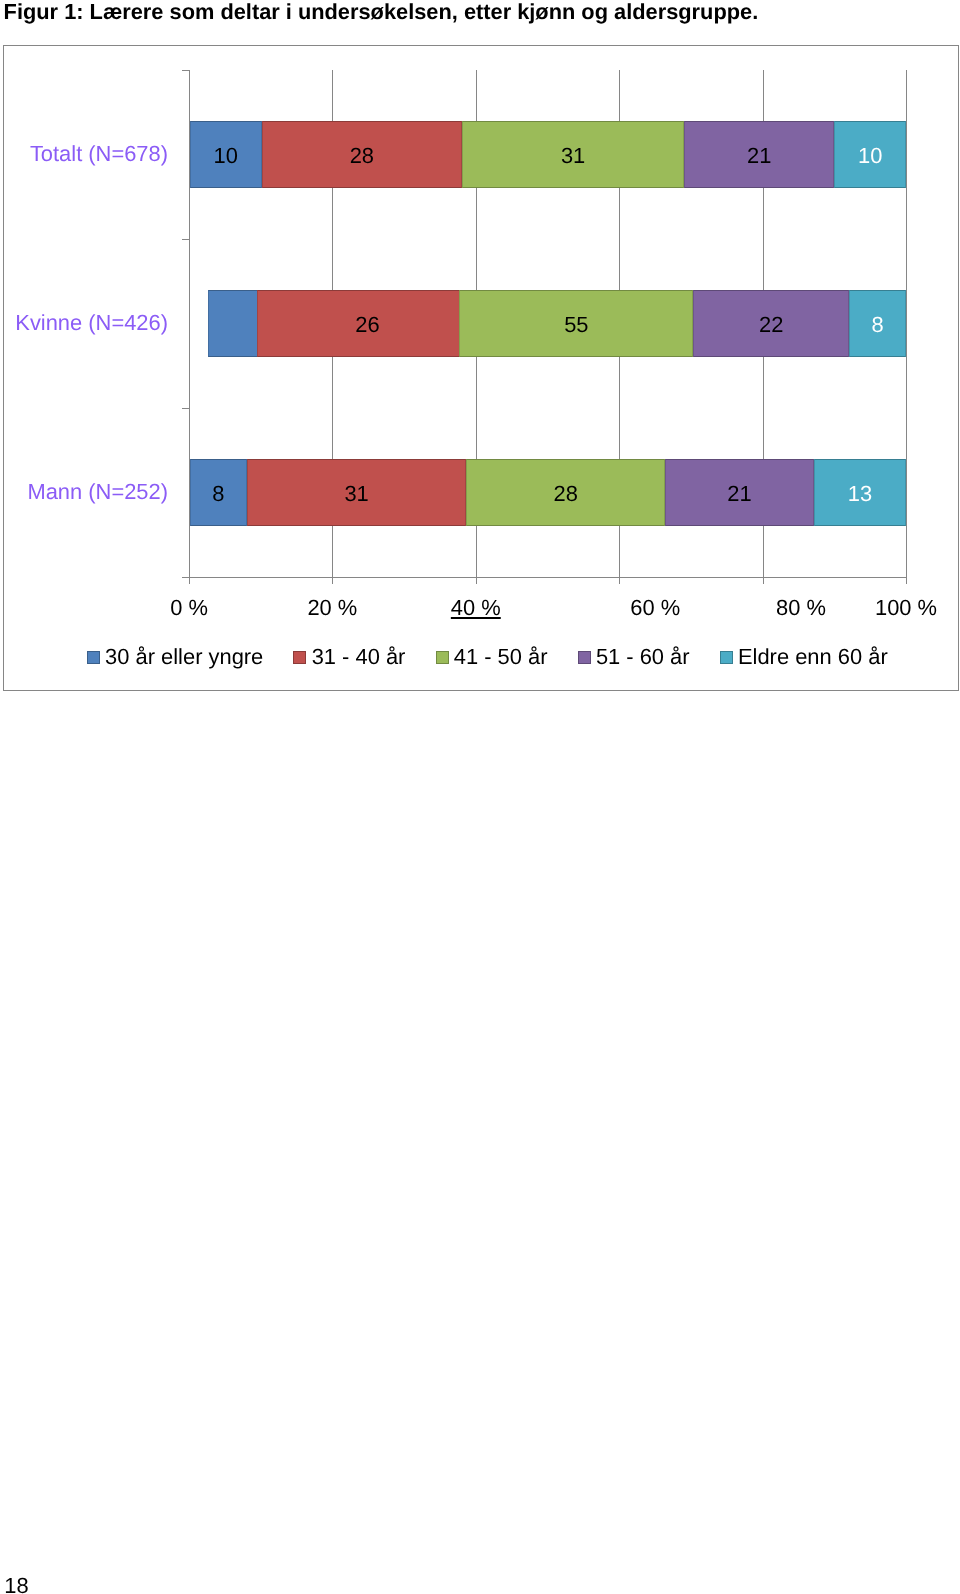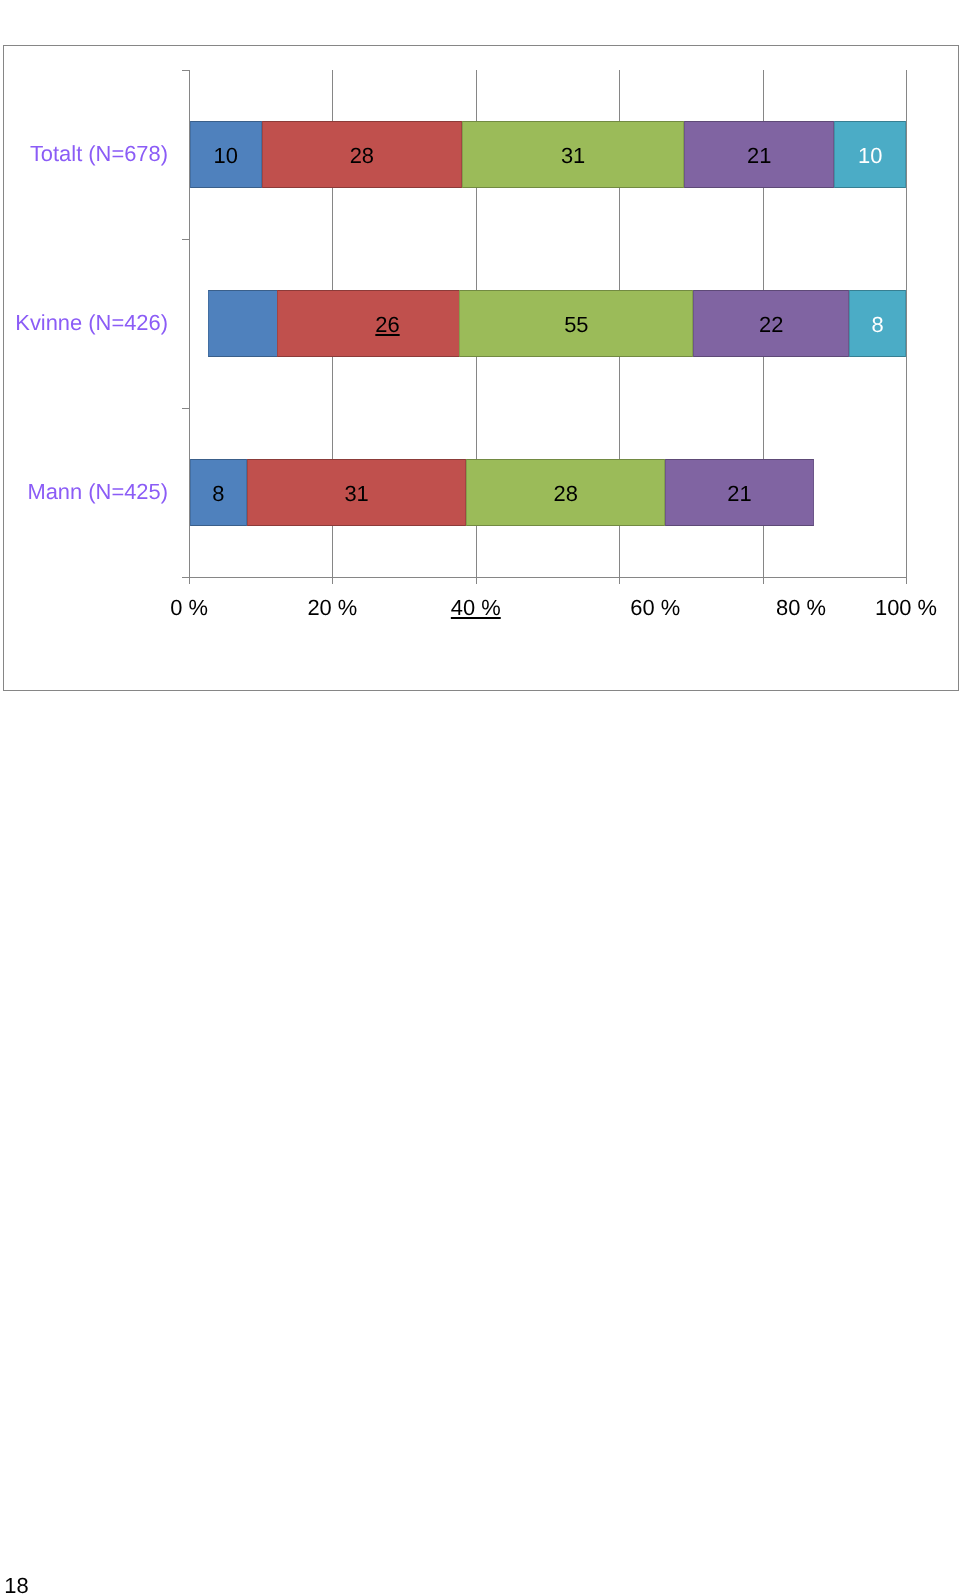--- a/index.html
+++ b/index.html
@@ -43,21 +43,44 @@
   .lg-text{position:absolute;left:18.2px;top:-3.5px;font-size:21.9px;color:#000;line-height:1;
       display:inline-block;}
 
   
   #page-number{position:absolute;left:4.3px;top:1575px;font-size:21.9px;color:#000;line-height:1;}
 </style>
 </head>
 <body>
 
 <div class="page">
+  <div id="fig-caption">Figur 1: Lærere som deltar i undersøkelsen, etter kjønn og aldersgruppe.</div>
   <div id="chart-frame">
+    <div id="legend">
+        <div class="lg-item" style="left: 82.9078px;">
+          <div class="lg-swatch" style="background: rgb(79, 129, 189); border: 1px solid rgb(58, 95, 138);"></div>
+          <div class="lg-text">30 år eller yngre</div>
+        </div>
+        <div class="lg-item" style="left: 289.495px;">
+          <div class="lg-swatch" style="background: rgb(192, 80, 77); border: 1px solid rgb(140, 59, 57);"></div>
+          <div class="lg-text">31 - 40 år</div>
+        </div>
+        <div class="lg-item" style="left: 431.598px;">
+          <div class="lg-swatch" style="background: rgb(155, 187, 89); border: 1px solid rgb(114, 138, 66);"></div>
+          <div class="lg-text">41 - 50 år</div>
+        </div>
+        <div class="lg-item" style="left: 573.702px;">
+          <div class="lg-swatch" style="background: rgb(128, 100, 162); border: 1px solid rgb(94, 74, 119);"></div>
+          <div class="lg-text">51 - 60 år</div>
+        </div>
+        <div class="lg-item" style="left: 715.805px;">
+          <div class="lg-swatch" style="background: rgb(75, 172, 198); border: 1px solid rgb(55, 127, 146);"></div>
+          <div class="lg-text">Eldre enn 60 år</div>
+        </div>
+      </div>
   <div class="gridline" style="left: 328.4px; top: 24px; height: 514px;"></div>
       <div class="gridline" style="left: 471.8px; top: 24px; height: 514px;"></div>
       <div class="gridline" style="left: 615.2px; top: 24px; height: 514px;"></div>
       <div class="gridline" style="left: 758.6px; top: 24px; height: 514px;"></div>
       <div class="gridline" style="left: 902px; top: 24px; height: 514px;"></div>
       <div class="axis" id="axis-y" style="position: absolute; left: 185px; top: 24px; width: 1px; height: 514px; background: rgb(134, 134, 134);"></div>
       <div class="axis" id="axis-x" style="position: absolute; left: 185px; top: 531px; width: 718px; height: 1px; background: rgb(134, 134, 134);"></div>
       <div class="ytick" style="top: 24px;"></div>
       <div class="ytick" style="top: 193px;"></div>
       <div class="ytick" style="top: 362px;"></div>
@@ -77,21 +100,21 @@
         </div>
         <div class="seg" style="left: 644.4px; width: 71.6px; background: rgb(75, 172, 198); border-width: 1px; border-style: solid; border-color: rgb(55, 127, 146) rgb(64, 147, 169); color: rgb(255, 255, 255);">
           <span>10</span>
         </div>
       </div>
       <div class="cat-label" style="top: 97px;">Totalt (N=678)</div>
       <div class="bar-row" style="top: 243.85px; width: 716px; left: 186px;">
         <div class="seg" style="left: 18px; width: 107px; background: rgb(79, 129, 189); border-width: 1px; border-style: solid; border-color: rgb(58, 95, 138) rgb(67, 110, 161); justify-content: flex-end;">
           <span>12</span>
         </div>
-        <div class="seg" style="left: 87px; width: 221px; background: rgb(192, 80, 77); border-width: 1px; border-style: solid; border-color: rgb(140, 59, 57) rgb(163, 68, 66); text-decoration: underline;">
+        <div class="seg" style="left: 67px; width: 221px; background: rgb(192, 80, 77); border-width: 1px; border-style: solid; border-color: rgb(140, 59, 57) rgb(163, 68, 66);">
           <span>26</span>
         </div>
         <div class="seg" style="left: 269.386px; width: 233.941px; background: rgb(155, 187, 89); border-width: 1px; border-style: solid; border-color: rgb(114, 138, 66) rgb(132, 160, 76);">
           <span>55</span>
         </div>
         <div class="seg" style="left: 503.327px; width: 155.96px; background: rgb(128, 100, 162); border-width: 1px; border-style: solid; border-color: rgb(94, 74, 119) rgb(109, 86, 138);">
           <span>22</span>
         </div>
         <div class="seg" style="left: 659.287px; width: 56.7129px; background: rgb(75, 172, 198); border-width: 1px; border-style: solid; border-color: rgb(55, 127, 146) rgb(64, 147, 169); color: rgb(255, 255, 255);">
           <span>8</span>
@@ -104,22 +127,25 @@
         </div>
         <div class="seg" style="left: 56.7129px; width: 219.762px; background: rgb(192, 80, 77); border-width: 1px; border-style: solid; border-color: rgb(140, 59, 57) rgb(163, 68, 66);">
           <span>31</span>
         </div>
         <div class="seg" style="left: 276.475px; width: 198.495px; background: rgb(155, 187, 89); border-width: 1px; border-style: solid; border-color: rgb(114, 138, 66) rgb(132, 160, 76);">
           <span>28</span>
         </div>
         <div class="seg" style="left: 474.97px; width: 148.871px; background: rgb(128, 100, 162); border-width: 1px; border-style: solid; border-color: rgb(94, 74, 119) rgb(109, 86, 138);">
           <span>21</span>
         </div>
+        <div class="seg" style="left: 623.842px; width: 92.1584px; background: rgb(75, 172, 198); border-width: 1px; border-style: solid; border-color: rgb(55, 127, 146) rgb(64, 147, 169); color: rgb(255, 255, 255);">
+          <span>13</span>
+        </div>
       </div>
-      <div class="cat-label" style="top: 435px;">Mann (N=425)</div>
+      <div class="cat-label" style="top: 435px;">Mann (N=252)</div>
       <div class="xlab" style="left: 185px;">0 %</div>
       <div class="xlab" style="left: 328.4px;">20 %</div>
       <div class="xlab" style="left: 471.8px; text-decoration: underline;">40 %</div>
       <div class="xlab" style="left: 615.2px; margin-left: 36px;">60 %</div>
       <div class="xlab" style="left: 797px;">80 %</div>
       <div class="xlab" style="left: 902px;">100 %</div>
     </div>
   <div id="page-number">18</div>
 </div>
 

